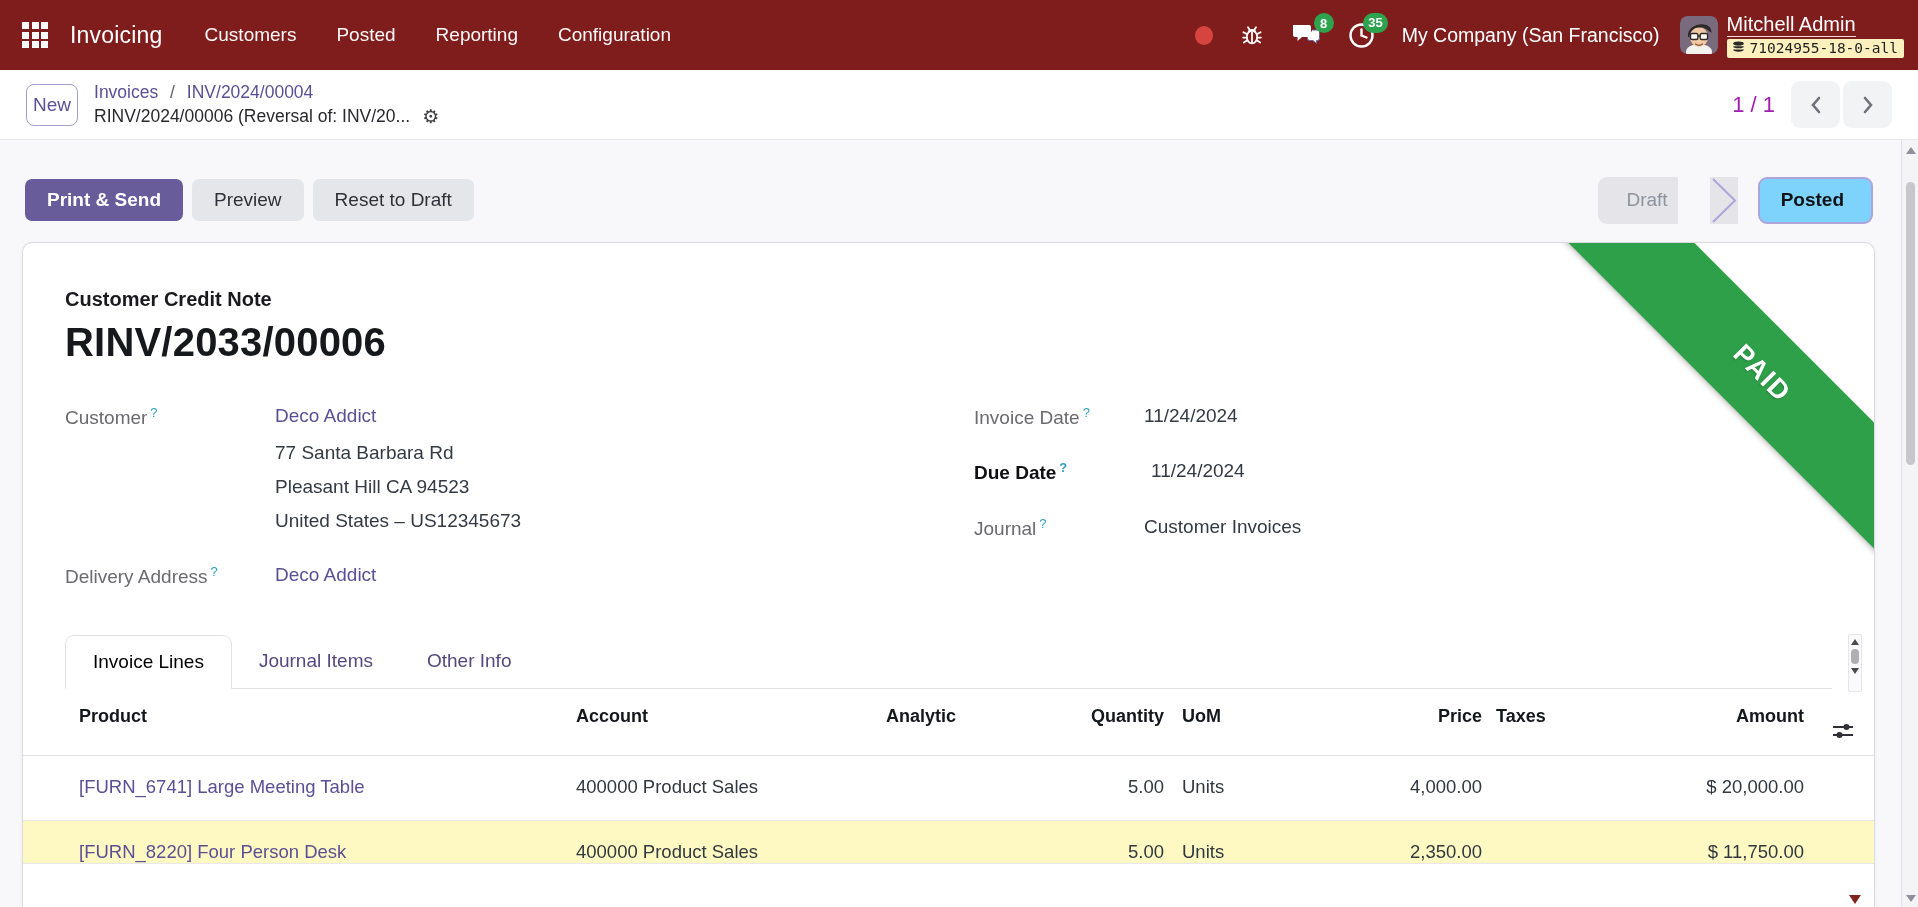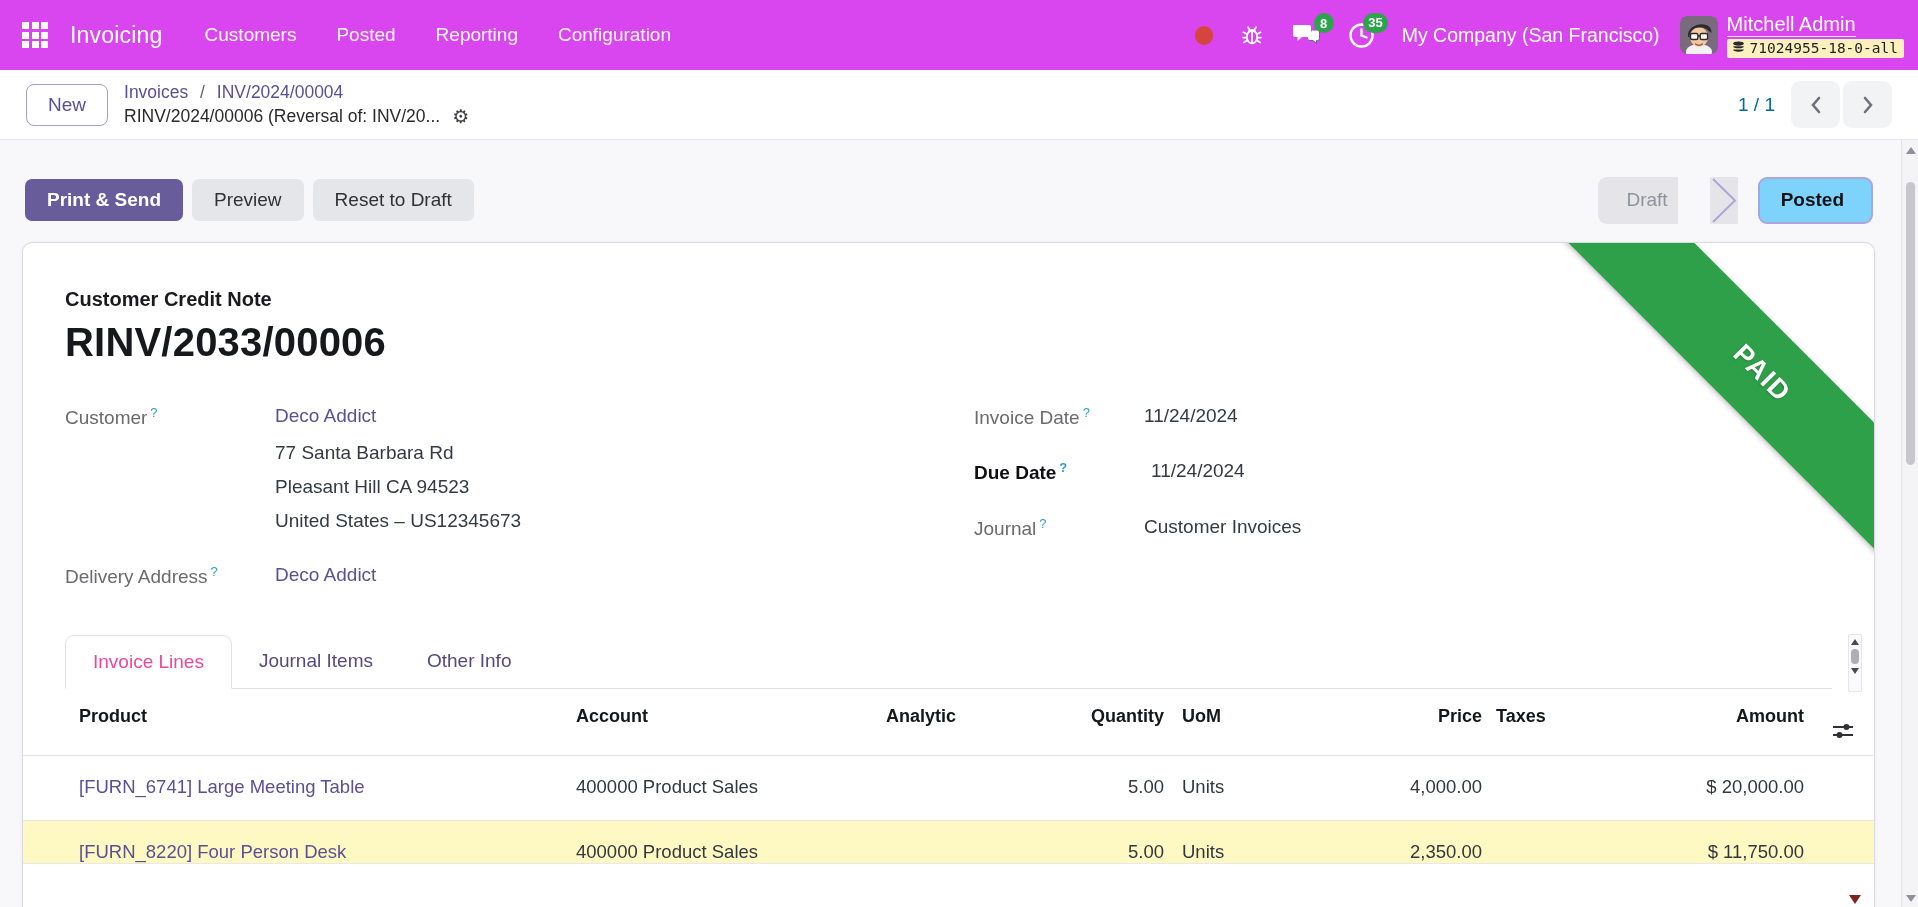--- a/index.html
+++ b/index.html
@@ -1,49 +1,49 @@
 <!DOCTYPE html>
 <html><head>
 <meta charset="utf-8">
 <style>
   * { margin:0; padding:0; box-sizing:border-box; }
   html,body { width:1918px; height:907px; overflow:hidden; }
   body { font-family:"Liberation Sans", sans-serif; background:#F8F8FA; position:relative; color:#32383F; }
 
   
-  .navbar { height:70px; background:#d946ef; display:flex; align-items:center; padding:0 14px 0 20px; color:#fff; }
+  .navbar { height:70px; background:#7f1d1d; display:flex; align-items:center; padding:0 14px 0 20px; color:#fff; }
   .apps-btn { width:30px; height:30px; display:flex; align-items:center; justify-content:center; margin-right:20px; cursor:pointer; }
   .grid-icon { display:grid; grid-template-columns:repeat(3,7px); grid-template-rows:repeat(3,7px); gap:2.5px; }
   .grid-icon i { background:#fff; display:block; }
   .app-name { font-size:23px; font-weight:500; margin-right:42px; letter-spacing:.2px; }
   .nav-menus { display:flex; gap:40px; font-size:19px; }
   .nav-menu { cursor:pointer; opacity:.97; }
   .nav-spacer { flex:1; }
   .systray { display:flex; align-items:center; gap:27px; margin-right:20px; }
   .rec-dot { width:18px; height:19px; border-radius:50%; background:#D6453D; }
   .tray-icon { position:relative; display:flex; align-items:center; }
   .badge { position:absolute; top:-9px; right:-13px; background:#2EA34D; color:#fff; font-size:13px; font-weight:700; min-width:20px; height:20px; border-radius:10px; display:flex; align-items:center; justify-content:center; padding:0 5px; }
   .company { font-size:19.5px; }
   .user-block { display:flex; align-items:center; gap:9px; }
   .avatar { width:38px; height:38px; border-radius:7px; overflow:hidden; flex:0 0 auto; }
   .user-texts { display:flex; flex-direction:column; gap:2px; }
   .user-name { font-size:20px; color:#fff; border-bottom:1px solid rgba(255,255,255,.85); align-self:flex-start; line-height:1.15;text-align:right; }
   .session-tag { background:#FCF0BE; color:#1F1F1F; font-family:"DejaVu Sans Mono", monospace; font-size:14.5px; padding:1px 6px 2px 5px; border-radius:2px; display:inline-flex; align-items:center; gap:5px; }
 
   
   .crumb-bar { height:70px; background:#fff; border-bottom:1px solid #E7E7EA; display:flex; align-items:center; padding:0 26px 0 26px; }
-  .new-btn { background:#fff; border:1px solid #A79ECB; color:#5C4F95; font-size:19px; padding:9px 21px; border-radius:8px; cursor:pointer; font-family:inherit; }
+  .new-btn { background:#fff; border:1px solid #A79ECB; color:#5C4F95; font-size:19px; padding:9px 6px; border-radius:8px; cursor:pointer; font-family:inherit; }
   .crumbs { margin-left:16px; display:flex; flex-direction:column; gap:3px; }
   .crumb-line1 { font-size:17.5px; }
   .crumb-link { color:#5C4F95; cursor:pointer; text-decoration:none; }
   .crumb-sep { color:#63636B; margin:0 7px; }
   .crumb-line2 { font-size:17.5px; color:#2A2A2E; display:flex; align-items:center; }
   .gear { font-size:19px; color:#3F3F46; margin-left:12px; cursor:pointer; line-height:1; }
   .crumb-spacer { flex:1; }
-  .pager-text { font-size:19px; color:#0369a1; margin-right:16px; }
+  .pager-text { font-size:22px; color:#a21caf; margin-right:16px; }
   .pager-btns { display:flex; gap:3px; }
   .pager-btn { width:49px; height:47px; background:#F2F3F5; border:none; border-radius:9px; display:flex; align-items:center; justify-content:center; cursor:pointer; }
 
   
   .action-row { margin-top:37px; height:46px; display:flex; align-items:center; padding:0 45px 0 25px; }
   .btn { font-family:inherit; font-size:19px; border:none; border-radius:7px; padding:10px 22px; cursor:pointer; }
   .btn-primary { background:#685C9B; color:#fff; font-weight:600; }
   .btn-secondary { background:#E4E6E9; color:#2E3238; font-weight:500; margin-left:9px; }
   .act-spacer { flex:1; }
   .statusbar { display:flex; align-items:stretch; height:47px;gap:32px; }
@@ -70,21 +70,21 @@
   .f-value { font-size:19px; color:#333A44; }
   .f-link { font-size:19px; color:#5C4F95; cursor:pointer; }
   .address { margin-left:210px; margin-top:7px; }
   .address span { display:block; font-size:19px; color:#333A44; line-height:34px; }
   .delivery-row { margin-top:26px; }
   .due-indent { padding-left:7px; }
 
   
   .tabs { display:flex; margin-top:46px; border-bottom:1px solid #E2E2E6; padding-left:0; }
   .tab { font-size:19px; padding:15px 27px; color:#56497E; cursor:pointer; margin-bottom:-1px; }
-  .tab.active { color:#ec4899; background:#fff; border:1px solid #E2E2E6; border-bottom:1px solid #fff; border-radius:9px 9px 0 0;text-align:center; }
+  .tab.active { color:#000000; background:#fff; border:1px solid #E2E2E6; border-bottom:1px solid #fff; border-radius:9px 9px 0 0;text-align:center; }
 
   
   .grid-row { display:grid; grid-template-columns:553px 295px 92px 208px 140px 178px 127px 195px 1fr; align-items:start; }
   .thead { border-bottom:1px solid #E4E4E7; }
   .thead .cell { padding-top:17px; padding-bottom:15px; font-size:18px; font-weight:600; color:#14171C; }
   .cell { font-size:18.5px; }
   .c-product { padding-left:56px; }
   .c-right { text-align:right; padding-right:7px; }
   .c-uom { padding-left:11px; }
   .c-taxes { padding-left:7px; }

